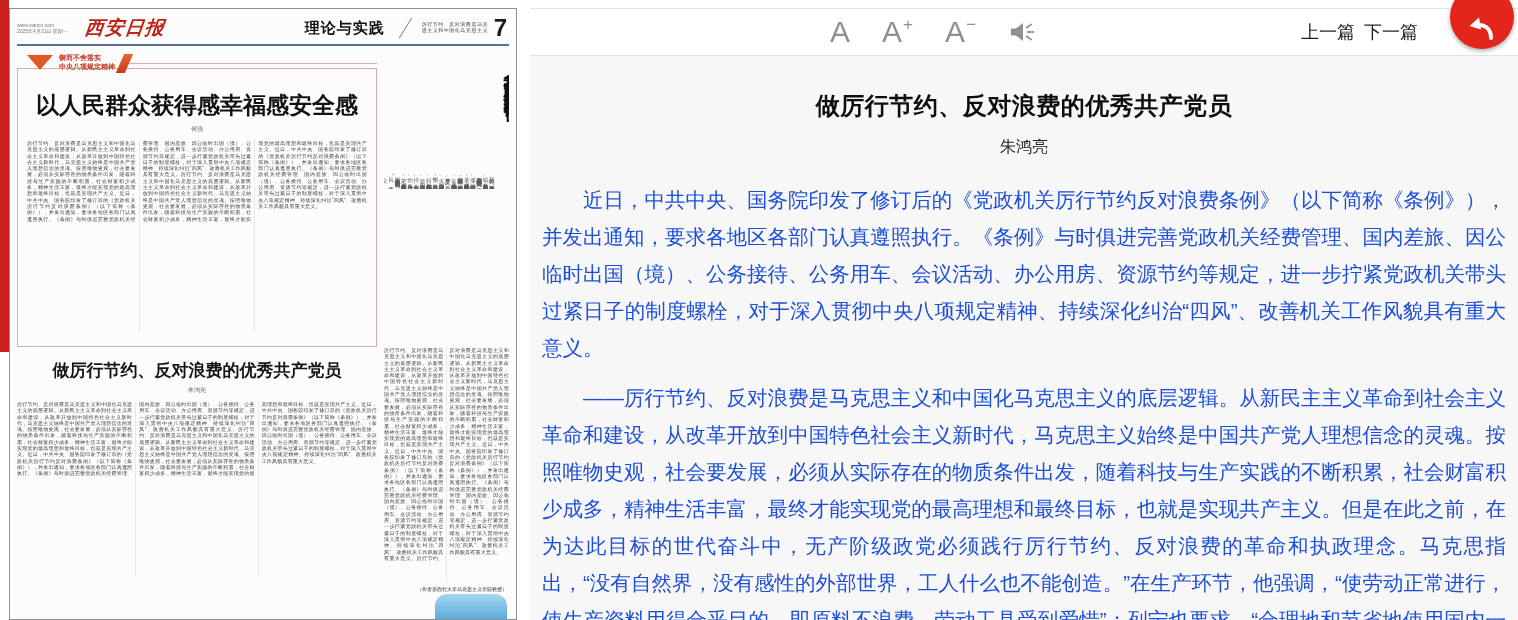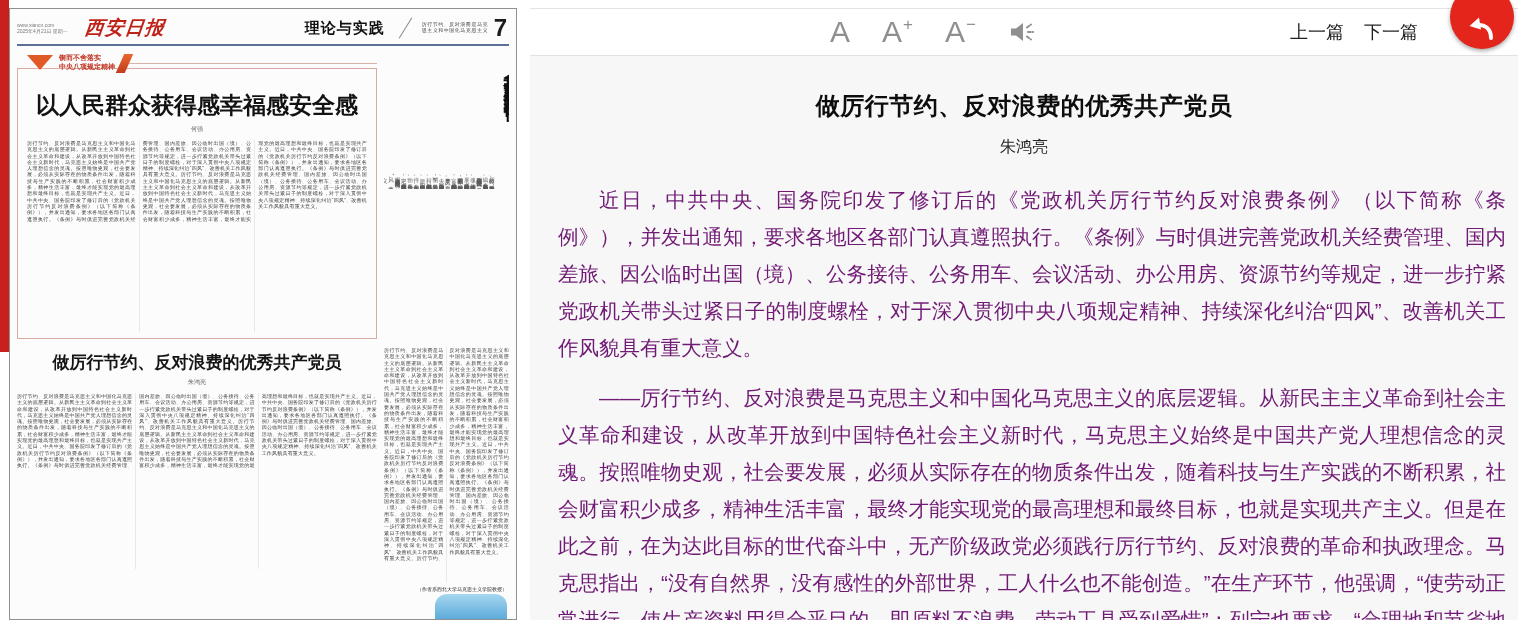--- a/index.html
+++ b/index.html
@@ -29,21 +29,21 @@
 
   
   .banner{display:flex;align-items:flex-start;height:26px;margin-left:10px;position:relative;z-index:2;}
   .banner-tri{width:0;height:0;border-left:13px solid transparent;border-right:13px solid transparent;
     border-top:15px solid #e05a28;margin-top:2px;}
   .banner-text{color:#c03422;font-weight:bold;font-size:7px;line-height:8.5px;padding:1px 5px 0 6px;white-space:nowrap;}
   .banner-stripe{width:9px;height:19px;background:linear-gradient(180deg,#e8682f,#c23c1c);transform:skewX(-24deg);margin-top:1px;}
   .banner-line{flex:1;border-top:1px solid #d8b3aa;margin-top:10px;}
 
   
-  .a1-frame{border:1px solid #d9aca2;margin-top:-11px;padding:22px 9px 6px 9px;}
+  .a1-frame{border:1px solid #d9aca2;margin-top:-11px;padding:22px 9px 14px 9px;}
   .a1-title{font-size:23px;line-height:29px;font-weight:900;text-align:center;color:#121212;margin:0;letter-spacing:0;}
   .byline{text-align:center;font-size:6px;color:#5a5a5a;margin:5px 0 6px 0;}
   .tiny{font-size:5px;line-height:6.3px;color:#3e3e3e;text-align:justify;word-break:break-all;
     overflow:hidden;letter-spacing:0.2px;}
   .cols3{column-count:3;column-gap:7px;column-rule:1px solid #e8e8e8;height:192px;}
 
   
   .a2-title{font-size:17px;line-height:21px;font-weight:900;text-align:center;color:#141414;margin:13px 0 0 0;}
   .cols3b{column-count:3;column-gap:7px;column-rule:1px solid #e8e8e8;height:176px;}
 
@@ -60,34 +60,34 @@
     background:linear-gradient(180deg,#a6d7ef,#5aa9da);}
 
   
   .reader{position:absolute;left:530px;top:0;width:988px;height:620px;background:#ffffff;}
   .toolbar{position:absolute;top:8px;left:0;width:100%;height:48px;background:#ffffff;
     border-top:1px solid #e4e4e4;border-bottom:1px solid #e2e2e2;box-sizing:border-box;}
   .font-tools{position:absolute;left:300px;top:0;height:100%;display:flex;align-items:center;gap:32px;}
   .tool-btn{color:#8f8f8f;font-size:30px;line-height:1;cursor:pointer;display:flex;align-items:center;}
   .tool-sign{font-size:17px;position:relative;top:-8px;margin-left:1px;}
   .speaker{display:flex;align-items:center;}
-  .nav-links{position:absolute;right:100px;top:0;height:100%;display:flex;align-items:center;gap:20px;
+  .nav-links{position:absolute;right:100px;top:0;height:100%;display:flex;align-items:center;gap:9px;
     font-size:18px;color:#1f1f1f;}
   .nav-link{cursor:pointer;}
   .back-btn{position:absolute;right:4px;top:-24px;width:64px;height:64px;border-radius:50%;
     background:#e3251b;box-shadow:0 2px 4px rgba(0,0,0,0.35);z-index:6;
     display:flex;align-items:flex-end;justify-content:center;cursor:pointer;}
   .back-btn svg{margin-bottom:7px;}
 
   .content{position:absolute;top:56px;left:0;width:100%;height:564px;background:#f7f7f7;overflow:hidden;}
   .art-title{text-align:center;font-size:24px;font-weight:bold;color:#0d0d0d;margin:34px 0 0 0;letter-spacing:0.5px;}
   .art-author{text-align:center;font-size:16px;color:#262626;margin:15px 0 0 0;}
   .art-body{padding:0 12px;margin-top:23px;}
-  .art-p{font-size:20.5px;line-height:37px;color:#701a75;text-align:justify;text-indent:2em;
-    margin:0 0 13px 16px;word-break:break-all;}
+  .art-p{font-size:20.5px;line-height:37px;color:#1d4ed8;text-align:justify;text-indent:2em;
+    margin:0 0 13px 0;word-break:break-all;}
 </style>
 </head>
 <body>
 
 <div class="red-strip"></div>
 
 <div class="paper">
   <div class="masthead">
     <div class="site-info">
       <div>www.xiancn.com</div>

